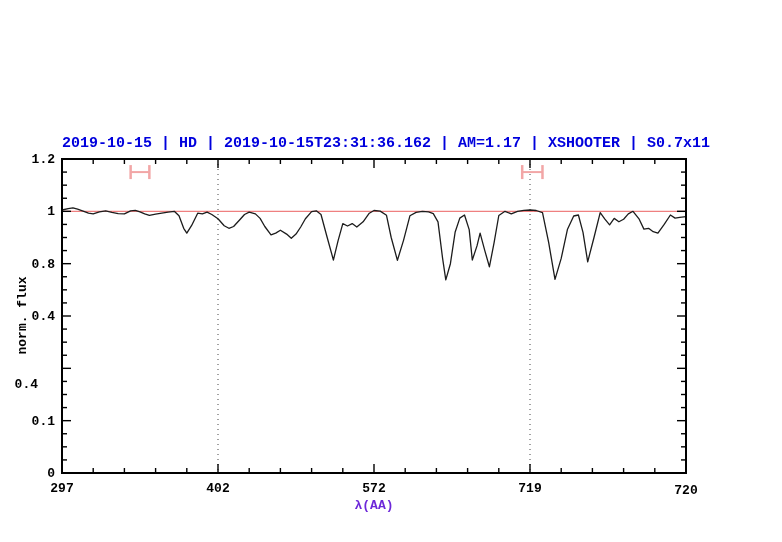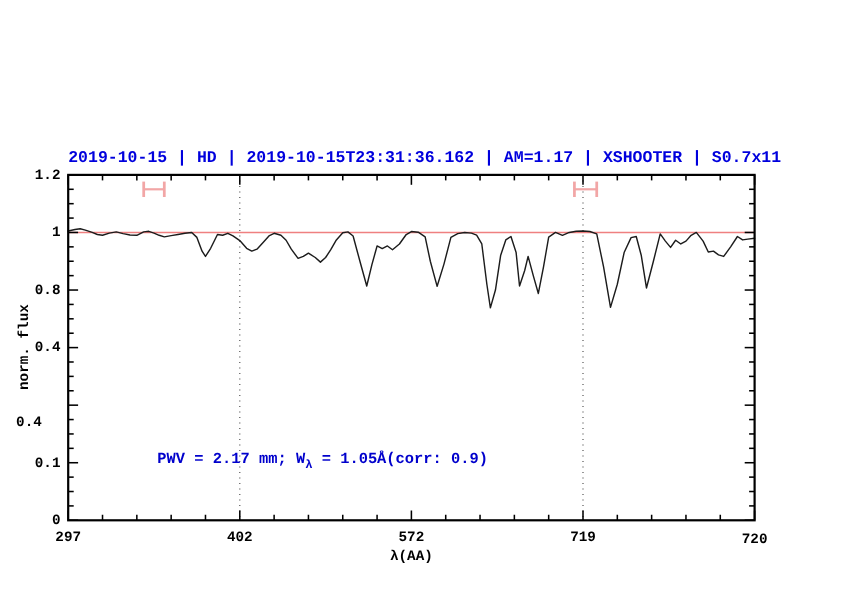--- a/index.html
+++ b/index.html
@@ -11,21 +11,21 @@
     position:absolute;left:62px;top:135px;width:624px;text-align:center;
     font-size:15px;font-weight:bold;letter-spacing:0px;white-space:nowrap;
   }
   .y-axis-label{
     position:absolute;left:-18px;top:308px;width:80px;text-align:center;
     font-size:13px;font-weight:bold;color:#000;
     transform:rotate(-90deg);transform-origin:center center;
   }
   .x-axis-label{
     position:absolute;left:62px;top:498px;width:624px;text-align:center;
-    font-size:13px;font-weight:bold;color:#000000;
+    font-size:13px;font-weight:bold;color:#6d28d9;
   }
   .annotation{
     position:absolute;left:143px;top:410px;font-size:14px;font-weight:bold;
     white-space:nowrap;
   }
   .annotation .sub{font-size:11px;vertical-align:-4px;}
   .tick-label{
     position:absolute;font-size:13px;font-weight:bold;color:#000;white-space:nowrap;
   }
   .tick-label.x{transform:translateX(-50%);}
@@ -142,21 +142,20 @@
       <line x1="62" y1="185.16666666666663" x2="67" y2="185.16666666666663" stroke="#000000" stroke-width="1.4"></line>
       <line x1="686" y1="185.16666666666663" x2="681" y2="185.16666666666663" stroke="#000000" stroke-width="1.4"></line>
       <line x1="62" y1="172.08333333333337" x2="67" y2="172.08333333333337" stroke="#000000" stroke-width="1.4"></line>
       <line x1="686" y1="172.08333333333337" x2="681" y2="172.08333333333337" stroke="#000000" stroke-width="1.4"></line>
     </svg>
 
   <div class="y-axis-label">norm. flux</div>
 
   <div class="x-axis-label">λ(AA)</div>
 
-  <div class="annotation" style="color: rgb(0, 0, 204);"><span>PWV = 2.17 mm; W</span><span class="sub">λ</span><span> = 1.05Å(corr: 0.9)</span></div>
 
   <div id="tick-labels">
       <div class="tick-label x" style="left: 62px; top: 481px;">297</div>
       <div class="tick-label x" style="left: 218px; top: 481px;">402</div>
       <div class="tick-label x" style="left: 374px; top: 481px;">572</div>
       <div class="tick-label x" style="left: 530px; top: 481px;">719</div>
       <div class="tick-label x" style="left: 686px; top: 483px;">720</div>
       <div class="tick-label y" style="left: 55px; top: 473px;">0</div>
       <div class="tick-label y" style="left: 55px; top: 420.667px;">0.1</div>
       <div class="tick-label y" style="left: 38px; top: 368.333px; margin-top: 16px;">0.4</div>

